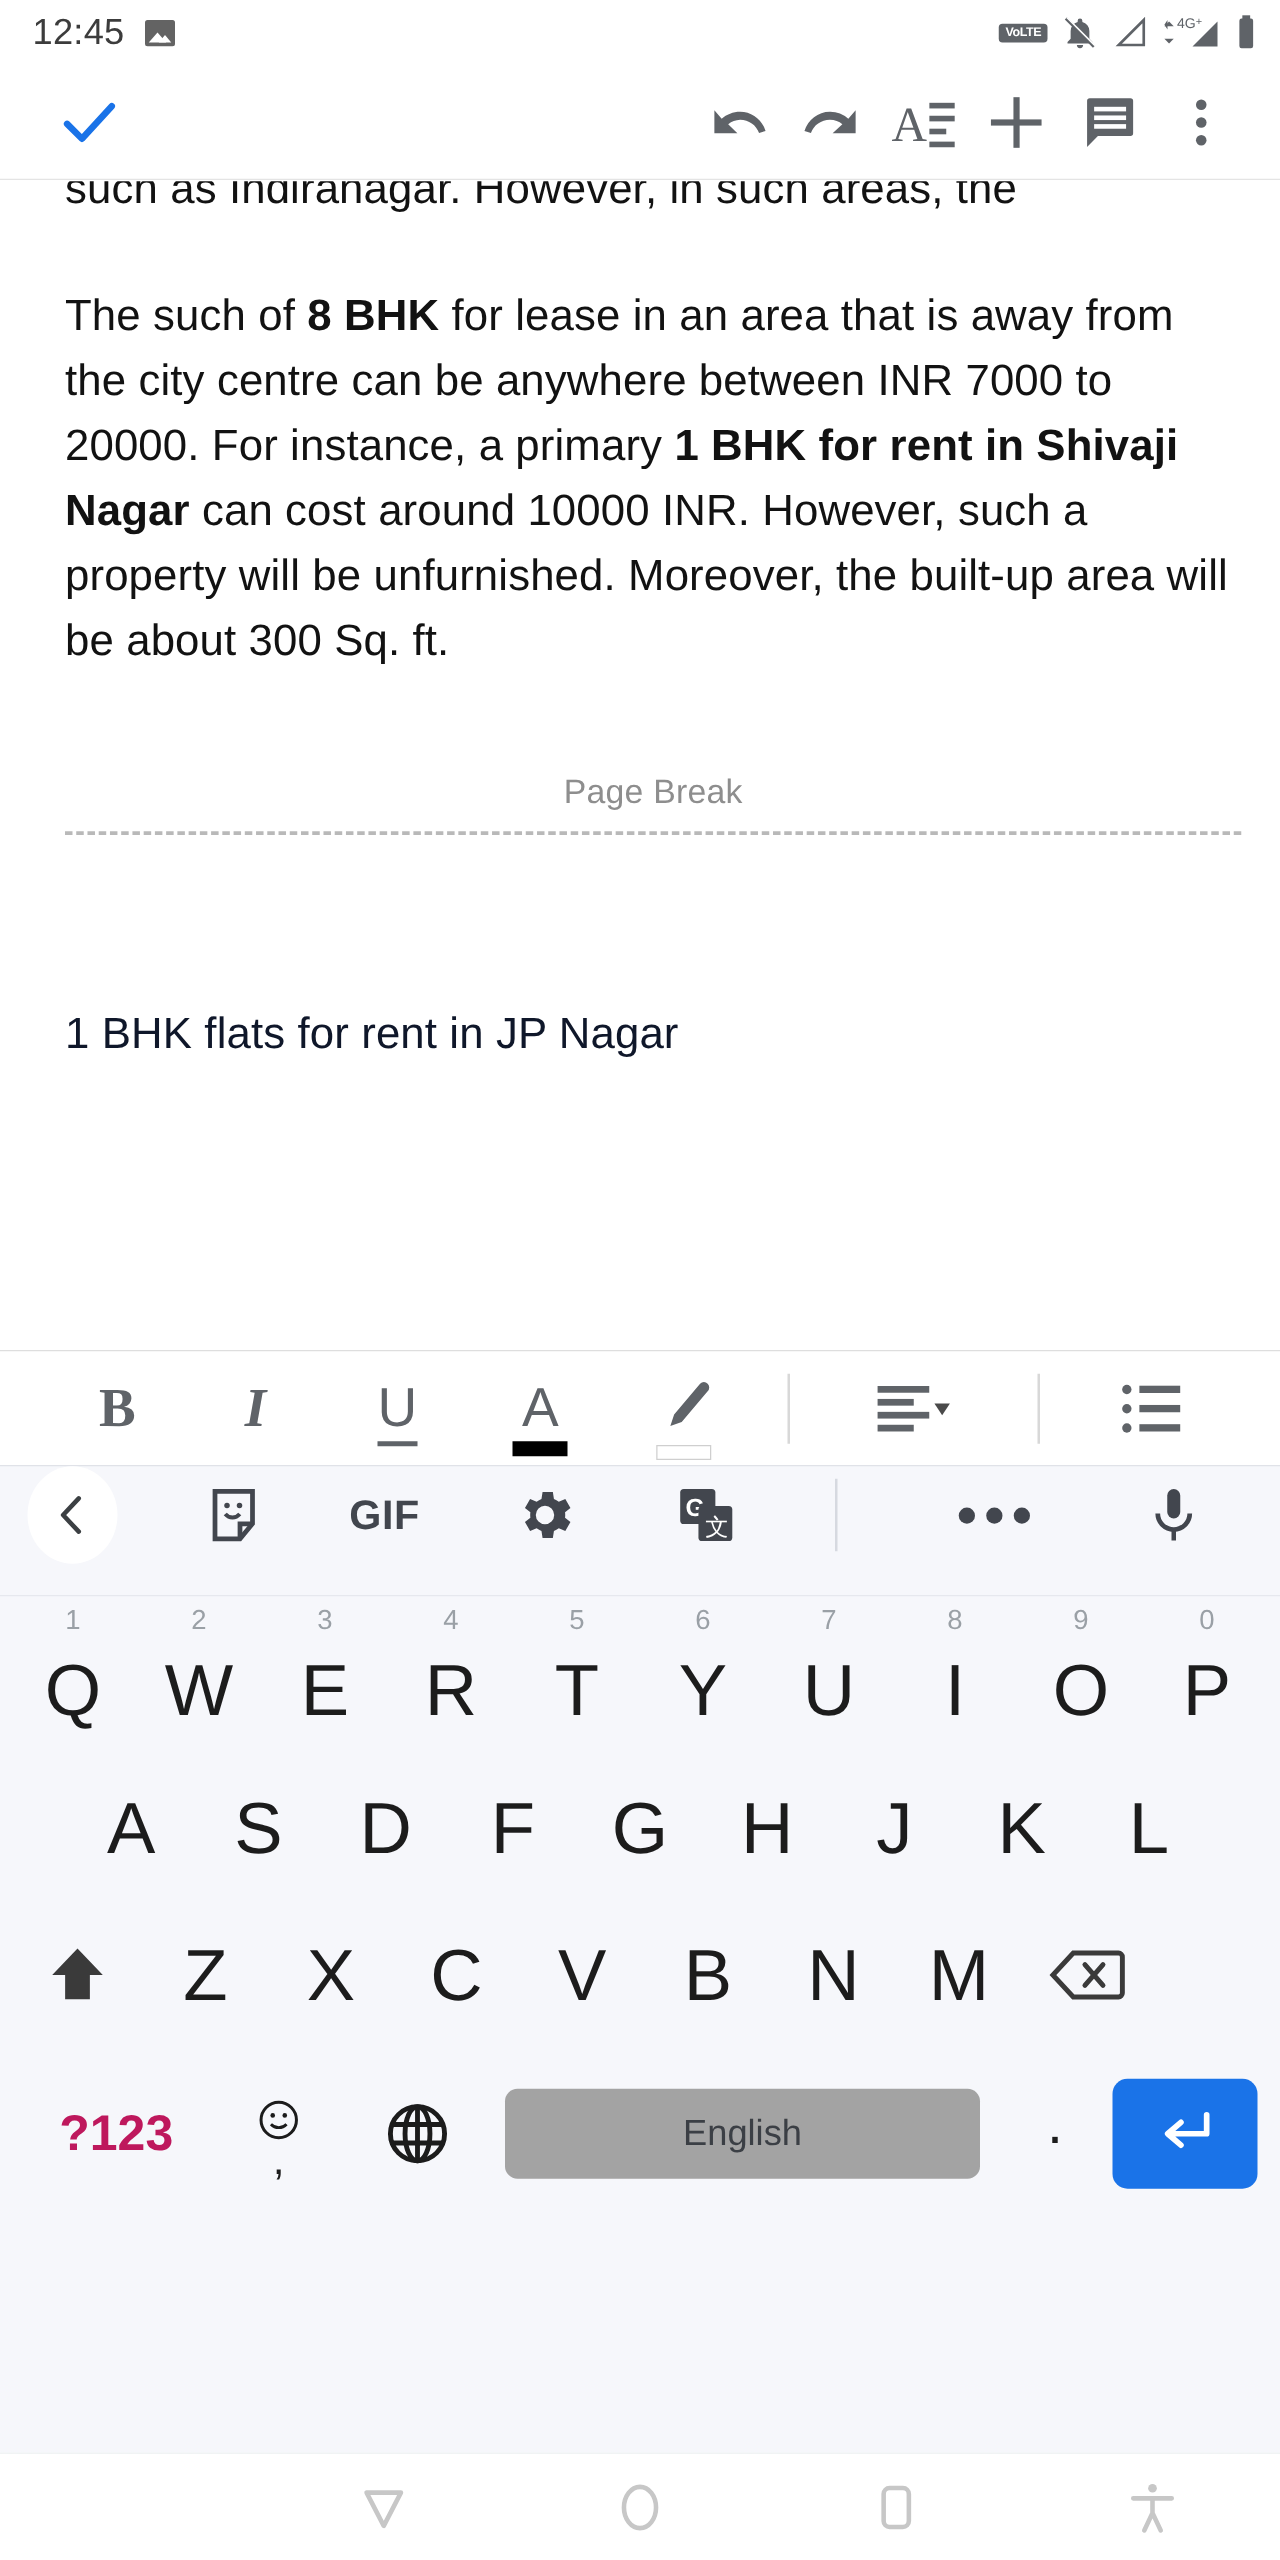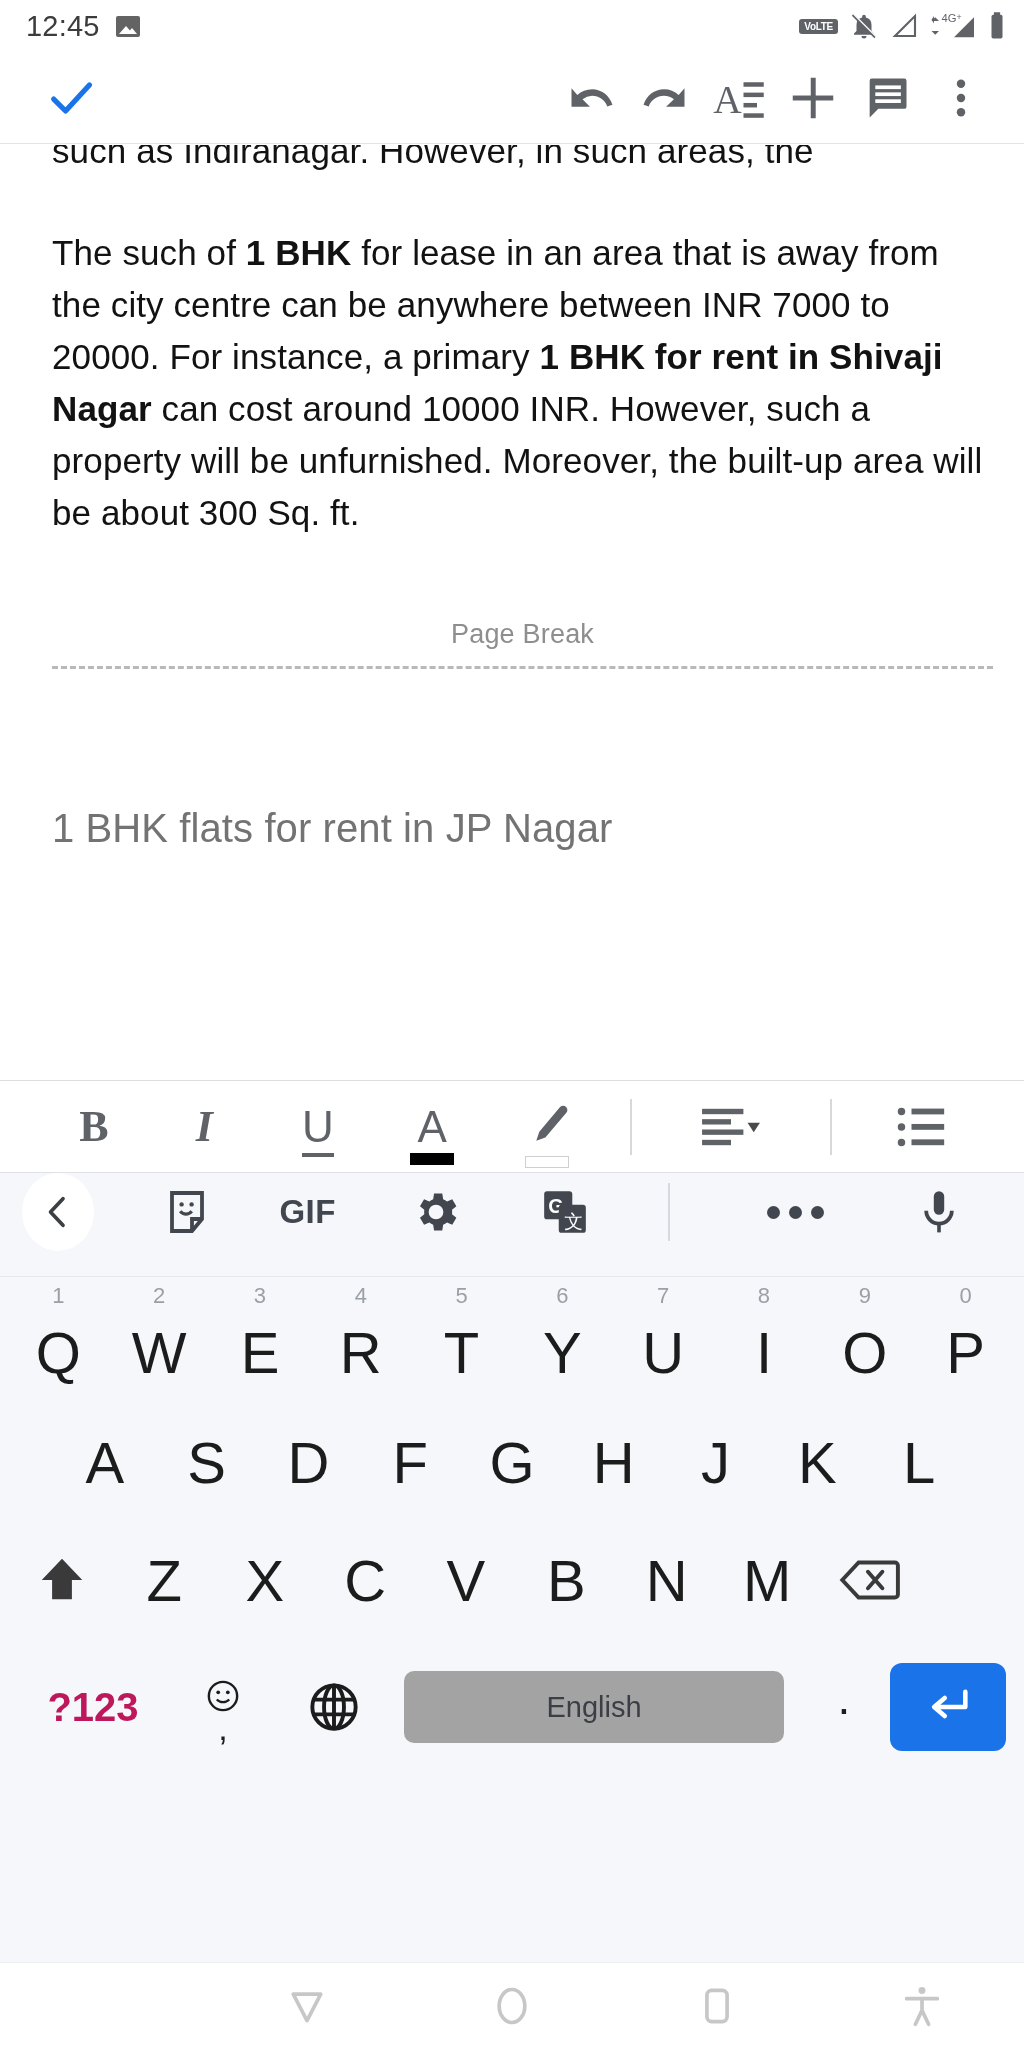--- a/index.html
+++ b/index.html
@@ -88,21 +88,21 @@
   .page-break-label {
     font-size: 27px; color:#8e8e8e; letter-spacing:.2px;
     display:inline-block; padding-bottom: 6px;
   }
   .page-break-line {
     border-top: 3px dashed #b9b9b9;
     width: 100%;
   }
   .after-break-gap { height: 135px; }
   .heading-line {
-    font-size: 40px; color:#737373; line-height: 48px;
+    font-size: 35px; color:#0f172a; line-height: 48px;
   }
 
   
   .format-bar {
     position:absolute; top:1080px; left:0; right:0;
     height: 92px; background:#fff;
     display:flex; align-items:center;
     border-top: 1px solid #dedede;
     padding: 0 40px;
   }
@@ -265,21 +265,21 @@
         <circle cx="12" cy="19.4" r="2.2" fill="#5f6368"></circle>
       </svg>
     </div>
   </div>
 
   <div class="doc-area">
     <div class="doc-body">
       <div class="clipped-line">such as Indiranagar. However, in such areas, the</div>
       <div class="para-gap"></div>
       <p>
-        <span>The such of </span><b>1 BHK</b><span> for lease in an area that is away from the city centre can be anywhere between INR 7000 to 20000. For instance, a primary </span><b>1 BHK for rent in Shivaji Nagar</b><span> can cost around 10000 INR. However, such a property will be unfurnished. Moreover, the built-up area will be about 300 Sq. ft.</span>
+        <span>The such of </span><b>8 BHK</b><span> for lease in an area that is away from the city centre can be anywhere between INR 7000 to 20000. For instance, a primary </span><b>1 BHK for rent in Shivaji Nagar</b><span> can cost around 10000 INR. However, such a property will be unfurnished. Moreover, the built-up area will be about 300 Sq. ft.</span>
       </p>
 
       <div class="page-break-wrap">
         <div class="page-break-label">Page Break</div>
         <div class="page-break-line"></div>
       </div>
 
       <div class="after-break-gap"></div>
       <div class="heading-line">1 BHK flats for rent in JP Nagar</div>
     </div>

